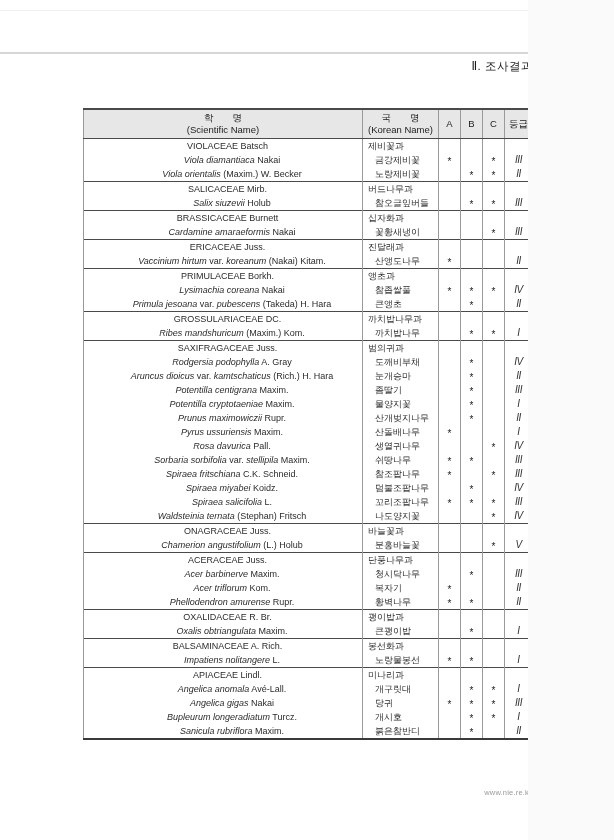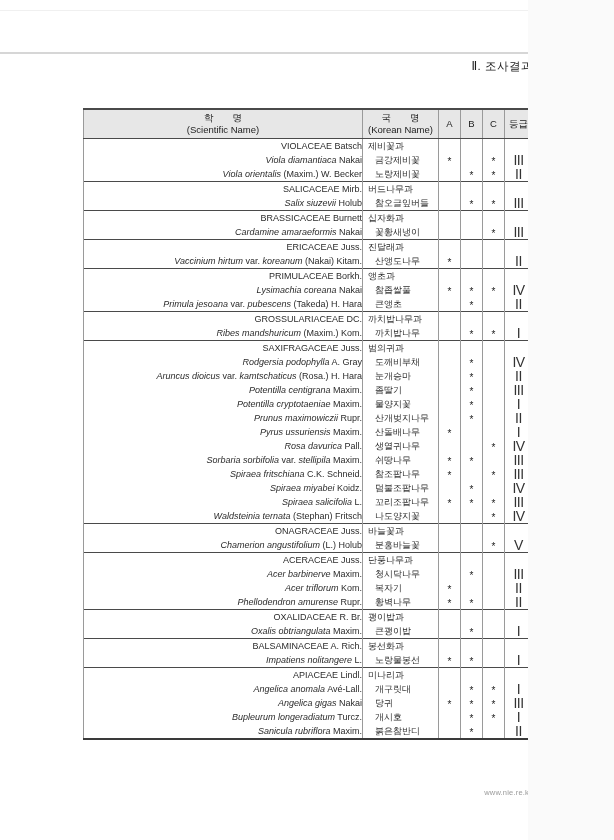--- a/index.html
+++ b/index.html
@@ -25,29 +25,29 @@
   th{border-left:1px solid #9a9a9a;}
   td{border-left:1px solid #9a9a9a;}
   thead th{
     background:#e7e7e7;height:28px;font-weight:normal;font-size:9.5px;color:#222;
     border-top:2px solid #4a4a4a;border-bottom:1px solid #4a4a4a;text-align:center;
     line-height:12px;vertical-align:middle;
   }
   .h-ko,.h-en{display:block;}
   tbody td{height:14px;font-size:9px;line-height:14px;color:#2b2b2b;}
   tr.family td{border-top:1px solid #4a4a4a;}
-  td.sci{text-align:right;}
+  td.sci{text-align:center;}
   tr.family td.sci{padding-left:9px;}
   tr.species td.sci{padding-left:18px;}
   td.kor{text-align:left;}
   tr.family td.kor{padding-left:5px;}
   tr.species td.kor{padding-left:12px;}
   td.mark{text-align:center;}
   td.mark span{display:inline-block;transform:translateY(1.5px);font-size:10px;color:#222;}
-  td.grade{text-align:center;font-size:14px;letter-spacing:-0.5px;color:#333;}
+  td.grade{text-align:center;font-size:10px;letter-spacing:-0.5px;color:#333;font-style:italic;}
   .it{font-style:italic;}
 
   .footer{
     position:absolute;top:783px;left:4px;width:556px;text-align:right;
   }
   .footer .site{font-size:7.5px;color:#9a9a9a;letter-spacing:0.2px;vertical-align:2px;}
   .footer .sep{font-size:8px;color:#bdbdbd;margin:0 5px;vertical-align:2px;}
   .footer .pnum{font-size:14.5px;color:#3a3a3a;}
 </style>
 </head>
@@ -208,21 +208,21 @@
           </tr>
           <tr class="species">
             <td class="sci"><span class="it">Rodgersia podophylla</span><span> A. Gray</span></td>
             <td class="kor">도깨비부채</td>
             <td class="mark"></td>
             <td class="mark"><span>*</span></td>
             <td class="mark"></td>
             <td class="grade">IV</td>
           </tr>
           <tr class="species">
-            <td class="sci"><span class="it">Aruncus dioicus</span><span> var. </span><span class="it">kamtschaticus</span><span> (Rosa.) H. Hara</span></td>
+            <td class="sci"><span class="it">Aruncus dioicus</span><span> var. </span><span class="it">kamtschaticus</span><span> (Rich.) H. Hara</span></td>
             <td class="kor">눈개승마</td>
             <td class="mark"></td>
             <td class="mark"><span>*</span></td>
             <td class="mark"></td>
             <td class="grade">II</td>
           </tr>
           <tr class="species">
             <td class="sci"><span class="it">Potentilla centigrana</span><span> Maxim.</span></td>
             <td class="kor">좀딸기</td>
             <td class="mark"></td>

